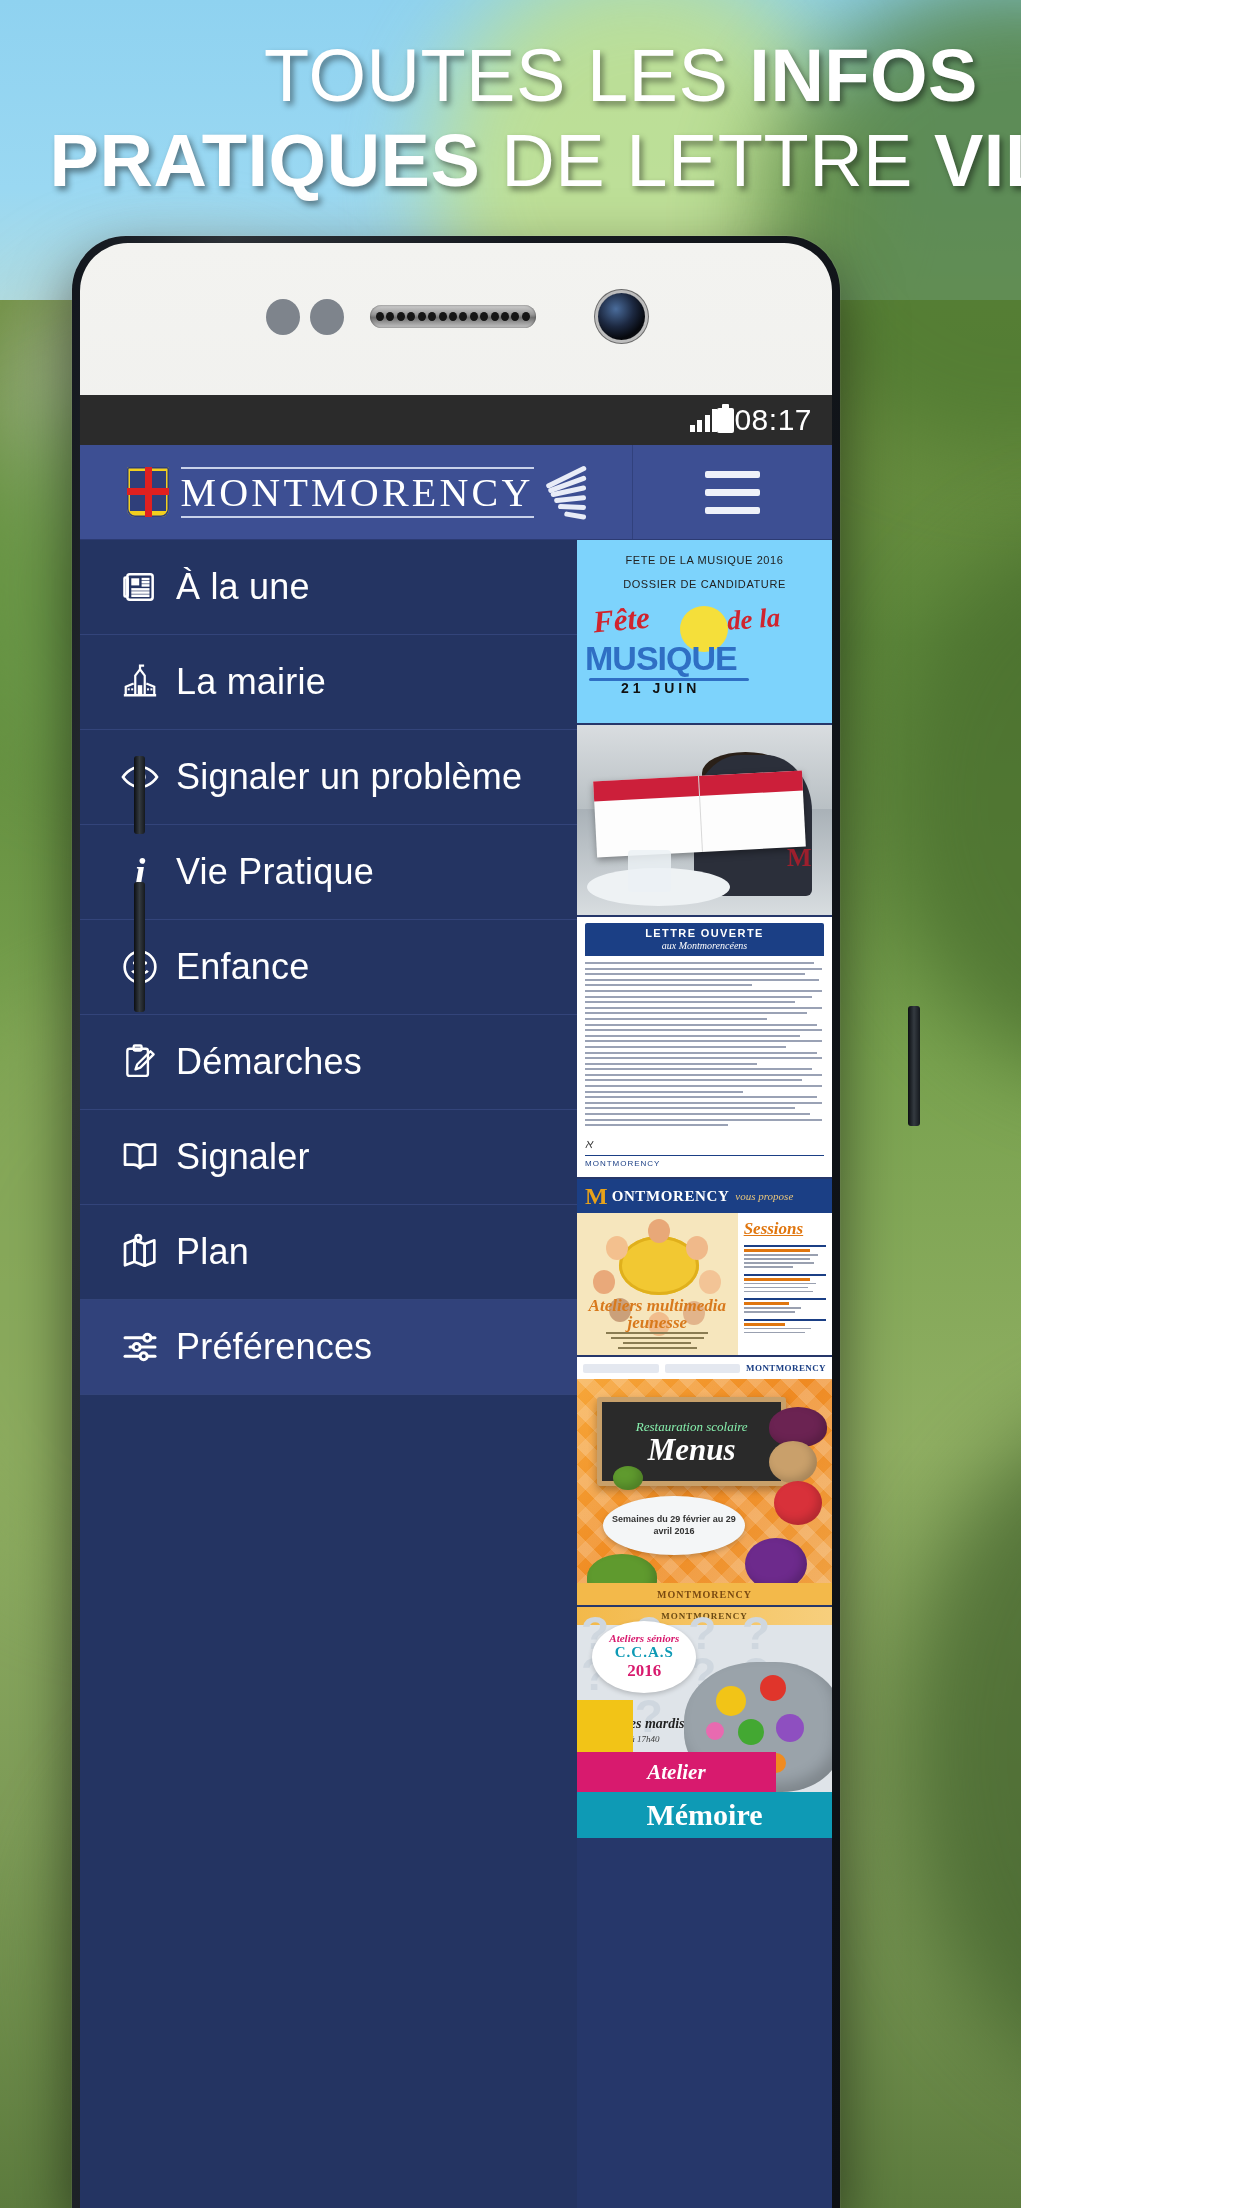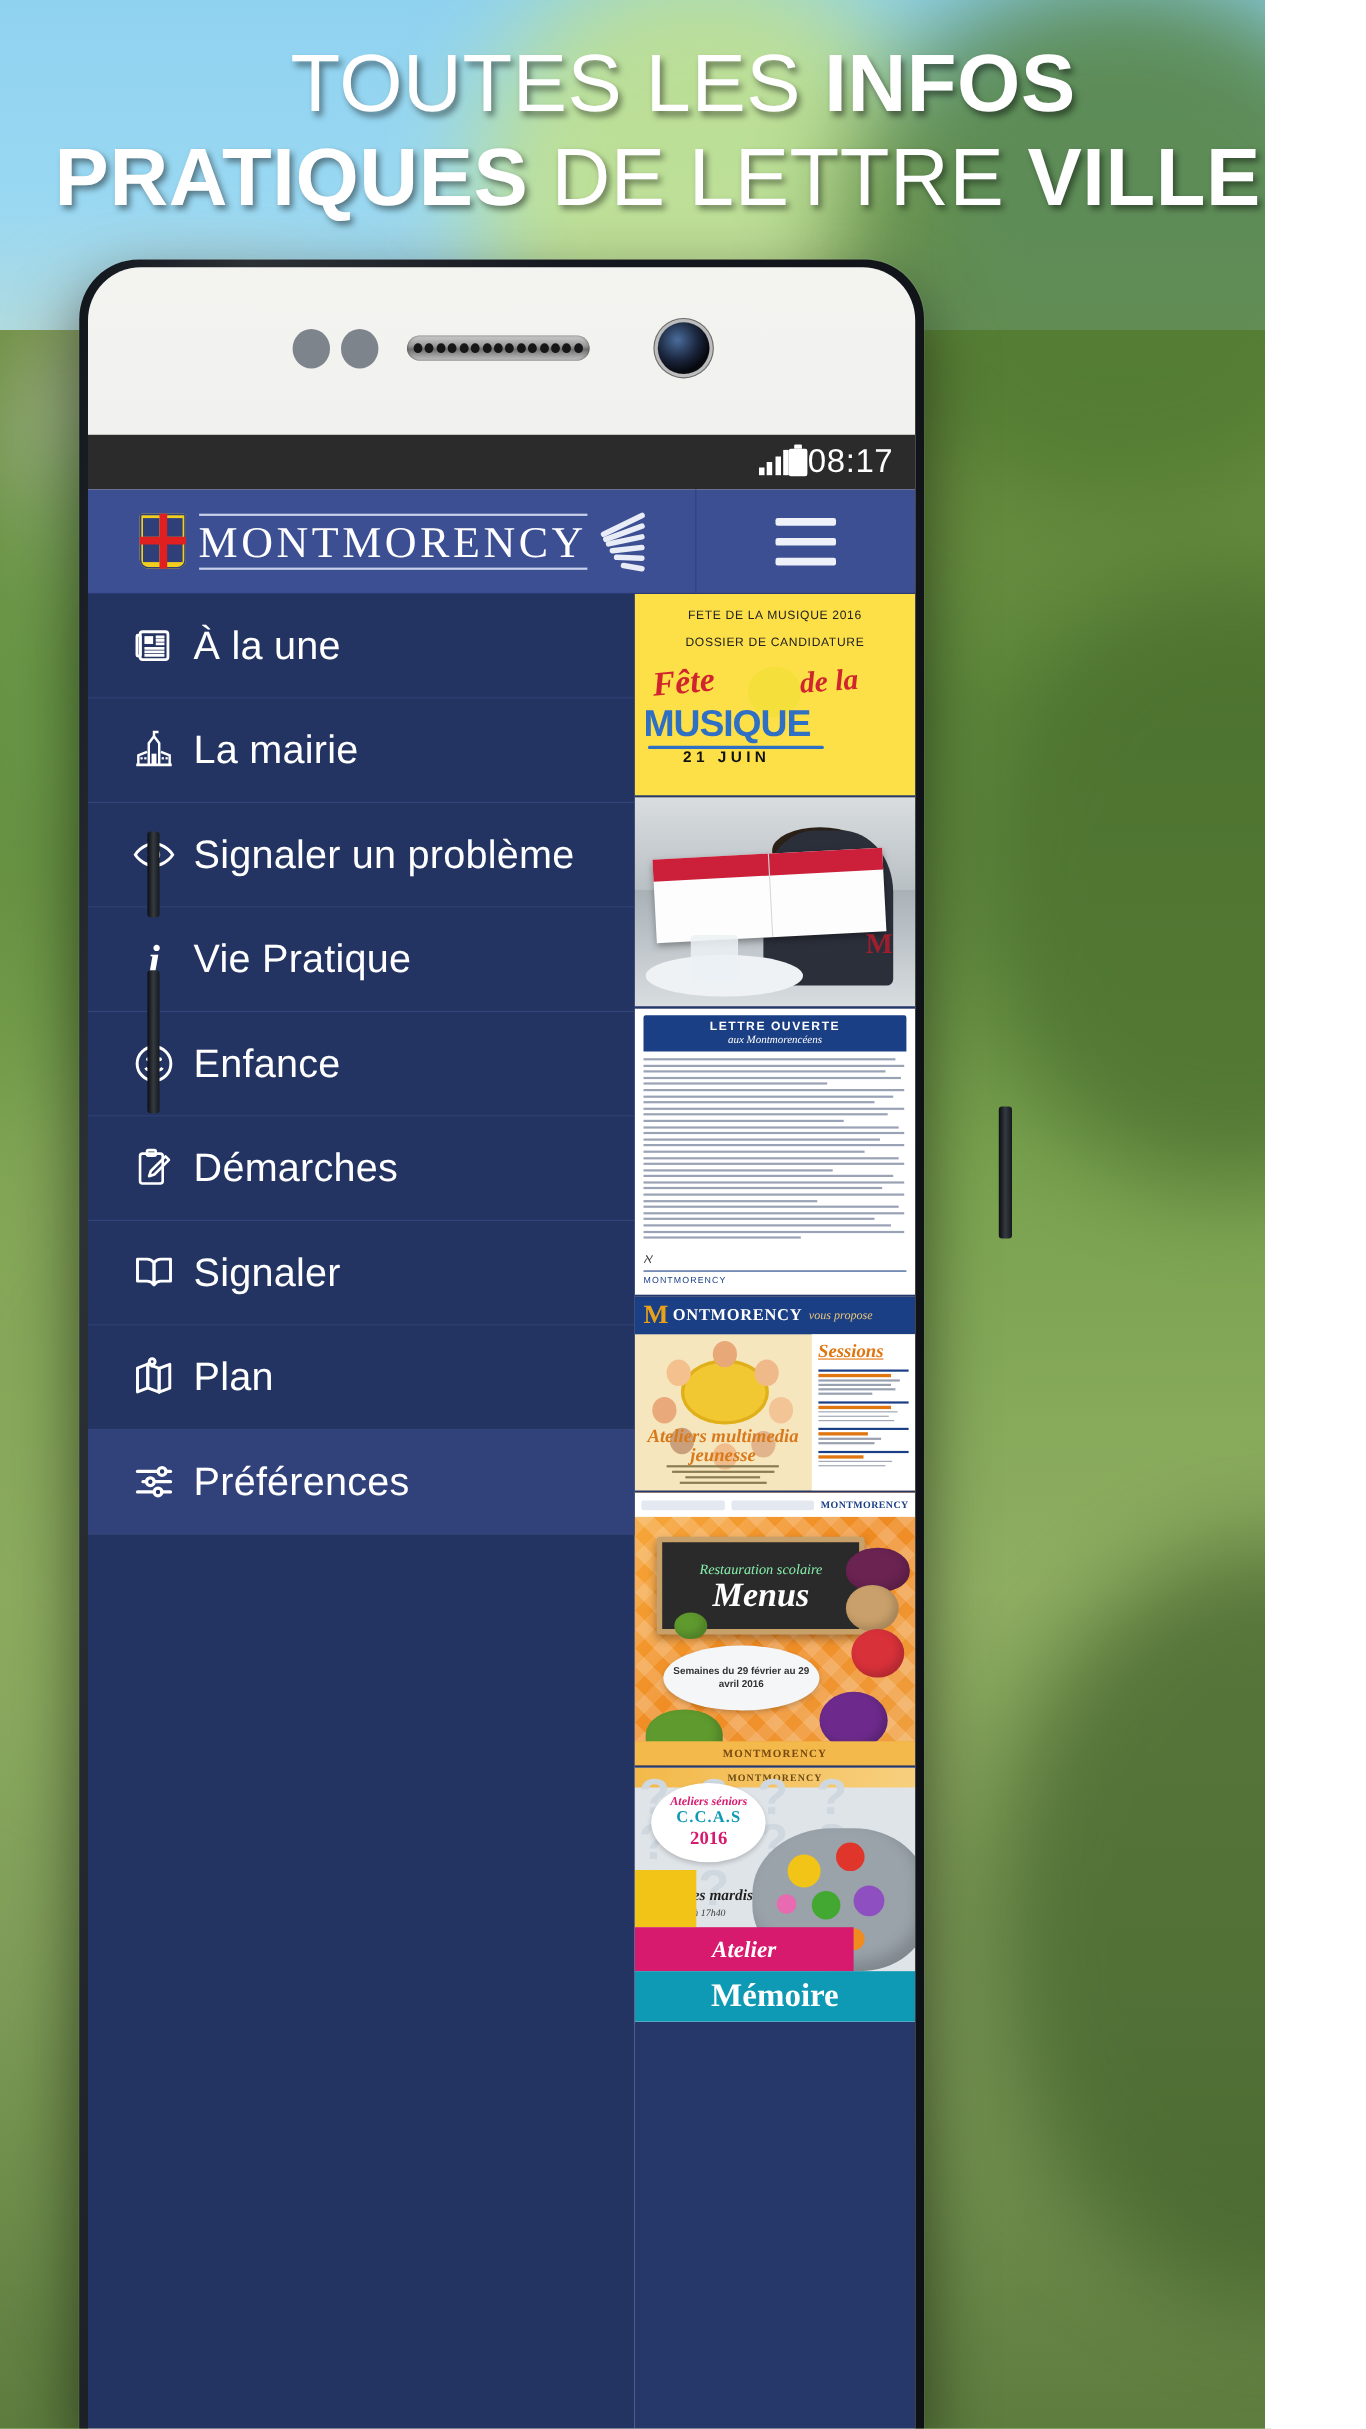--- a/index.html
+++ b/index.html
@@ -3,21 +3,21 @@
 <meta charset="utf-8">
 <style>
   * { box-sizing: border-box; margin: 0; padding: 0; }
   html, body {
     width: 1242px; height: 2208px;
     font-family: "Liberation Sans", sans-serif;
     overflow: hidden;
   }
 
   
-  #stage { position: relative; width: 1150px; height: 2208px; overflow: hidden; background:#7fa24a; }
+  #stage { position: relative; width: 1021px; height: 2208px; overflow: hidden; background:#7fa24a; }
   .bg-layer { position:absolute; inset:0; }
   .bg-sky {
     position:absolute; left:0; top:0; width:1242px; height:470px;
     background: linear-gradient(180deg,#8fd2f0 0%, #9ad8f2 40%, #b9ddd8 78%, #a9c79a 100%);
   }
   .bg-green {
     position:absolute; left:0; top:300px; width:1242px; height:1908px;
     background: linear-gradient(180deg,#6f8f42 0%, #5f8a3c 18%, #79a24f 40%, #8fae62 60%, #7d9b57 80%, #5d7c3e 100%);
   }
   .bg-blob { position:absolute; border-radius:50%; filter: blur(44px); }
@@ -153,21 +153,21 @@
     color:#ffffff;
   }
   .nav-ico svg { display:block; }
   .nav-label { color:#ffffff; font-size:36px; letter-spacing:.2px; white-space:nowrap; }
 
   
   #content { flex:1; background:#26376a; overflow:hidden; }
   .thumb { width:100%; position:relative; overflow:hidden; border-bottom:2px solid #26376a; }
 
   
-  .t1 { height:185px; background:#fde047; }
+  .t1 { height:185px; background:#7dd3fc; }
   .t1 .h1t { text-align:center; font-size:11px; color:#222; letter-spacing:.6px; margin-top:14px; font-family:"Liberation Sans",sans-serif; }
   .t1 .h2t { text-align:center; font-size:11px; color:#222; letter-spacing:.6px; margin-top:12px; }
   .t1 .logo { position:relative; height:106px; margin-top:4px; }
   .t1 .sun { position:absolute; left:103px; top:12px; width:48px; height:46px; background:#f5df3a; border-radius:50%; }
   .t1 .fete { position:absolute; left:16px; top:8px; font-family:"Liberation Serif",serif; font-style:italic; font-weight:700; font-size:31px; color:#d0242e; transform:rotate(-5deg); }
   .t1 .dela { position:absolute; left:150px; top:10px; font-family:"Liberation Serif",serif; font-style:italic; font-weight:700; font-size:27px; color:#d0242e; transform:rotate(-4deg); }
   .t1 .mus { position:absolute; left:8px; top:45px; font-family:"Liberation Sans",sans-serif; font-weight:700; font-size:34px; letter-spacing:-1px; color:#2f6fc4; }
   .t1 .underline { position:absolute; left:12px; top:84px; width:160px; height:3px; background:#2f6fc4; border-radius:2px; }
   .t1 .juin { position:absolute; left:44px; top:86px; font-size:14px; font-weight:700; color:#111; letter-spacing:4px; }
 

